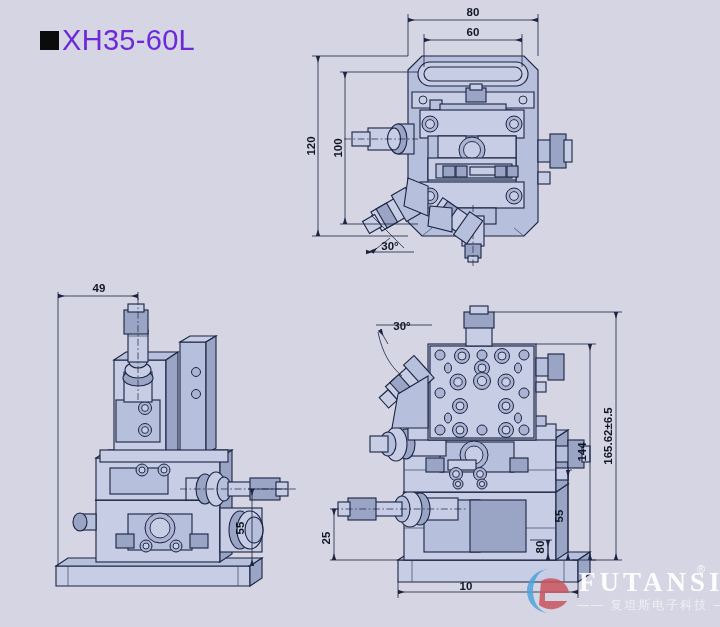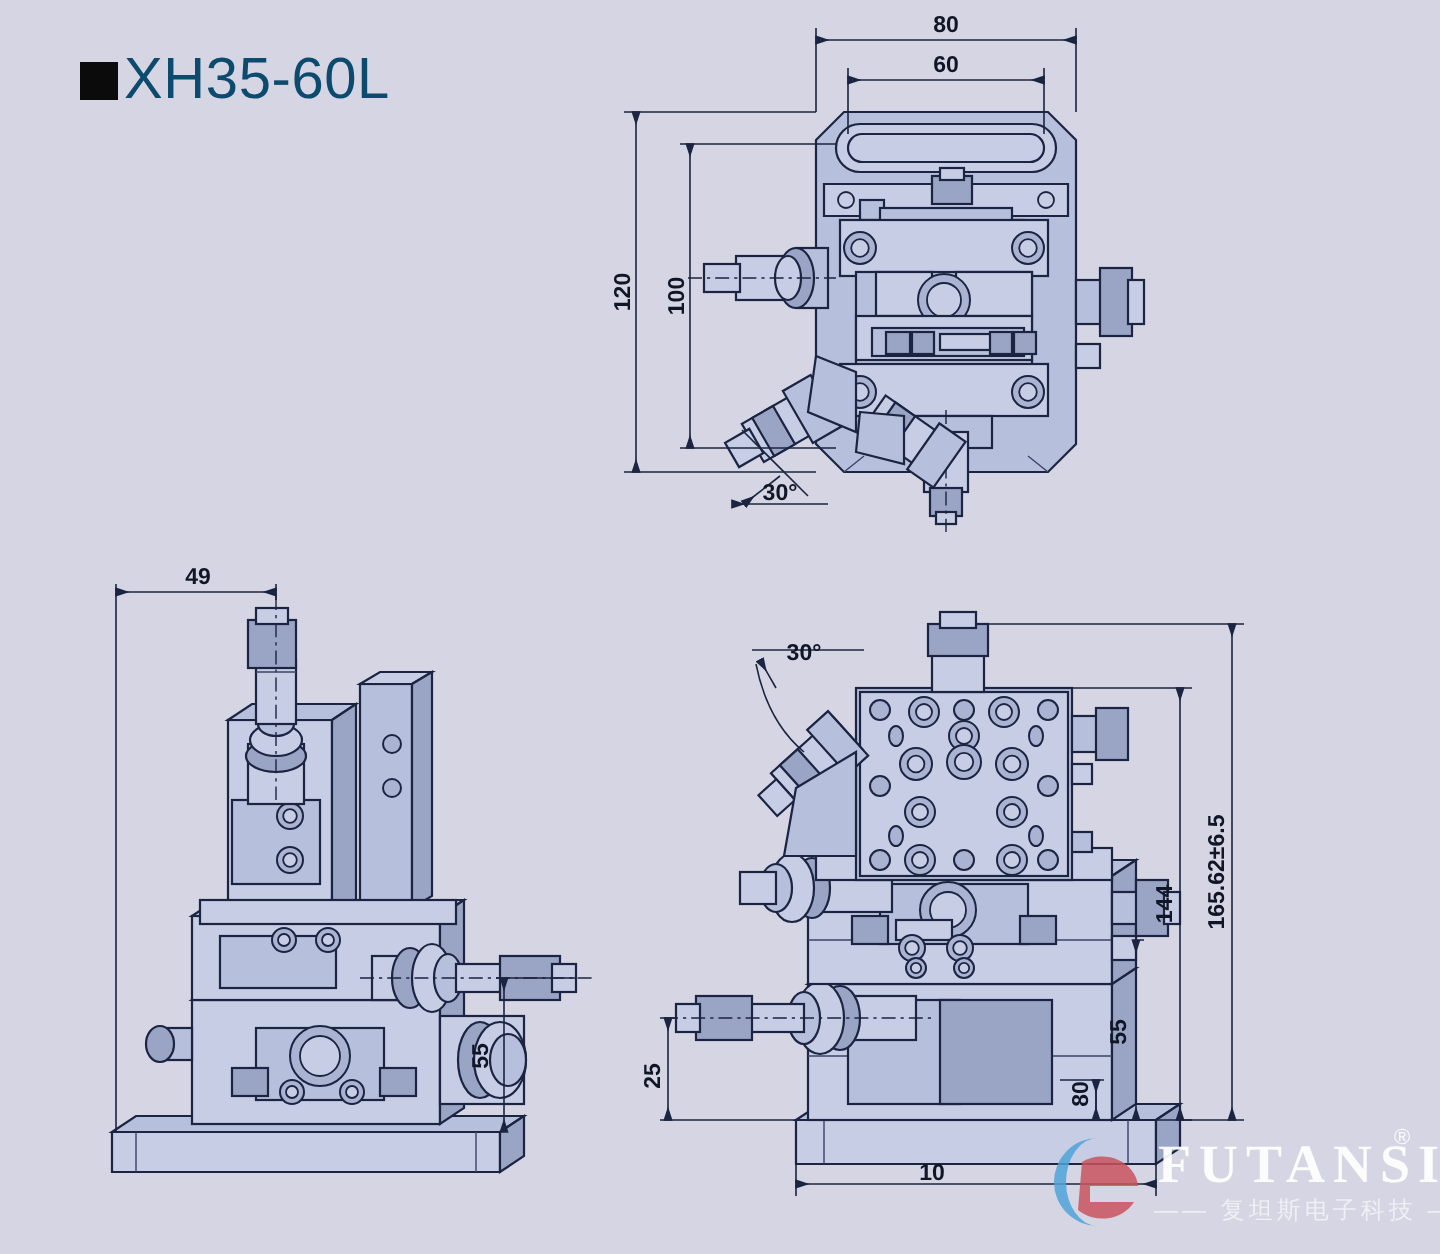--- a/index.html
+++ b/index.html
@@ -6,21 +6,21 @@
   body{
     width:720px;height:627px;
     background:#d5d5e3;
     font-family:"Liberation Sans", sans-serif;
     overflow:hidden;
     position:relative;
   }
   #stage{position:relative;width:720px;height:627px;}
   #title{
     position:absolute;left:40px;top:24px;
-    font-size:29px;font-weight:500;color:#0c4a6e;
+    font-size:29px;font-weight:500;color:#6d28d9;
     letter-spacing:.3px;white-space:nowrap;
     display:flex;align-items:center;gap:3px;
   }
   #title .bullet{
     display:inline-block;width:19px;height:19px;background:#0b0b0b;
   }
   svg{position:absolute;left:0;top:0;}
   .wm{
     position:absolute;left:519px;top:561px;width:201px;height:62px;
     pointer-events:none;

